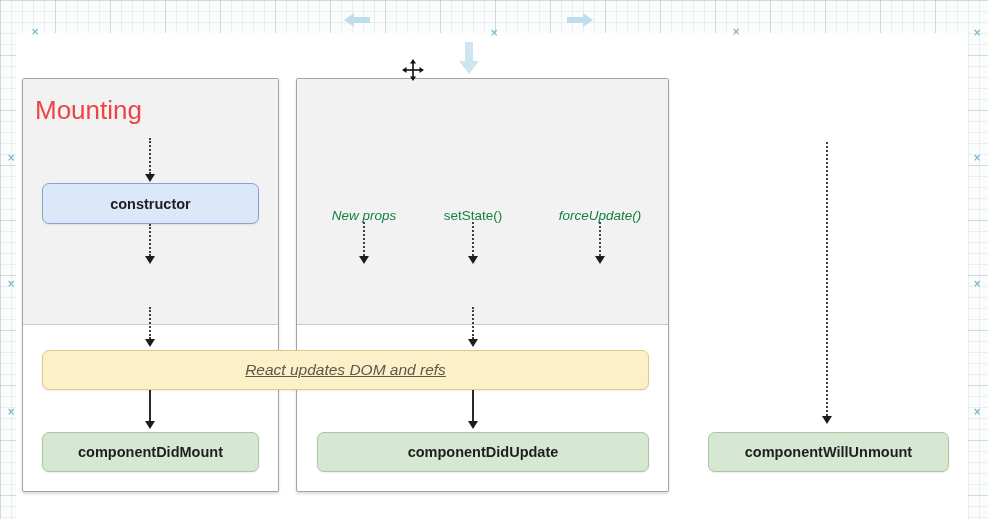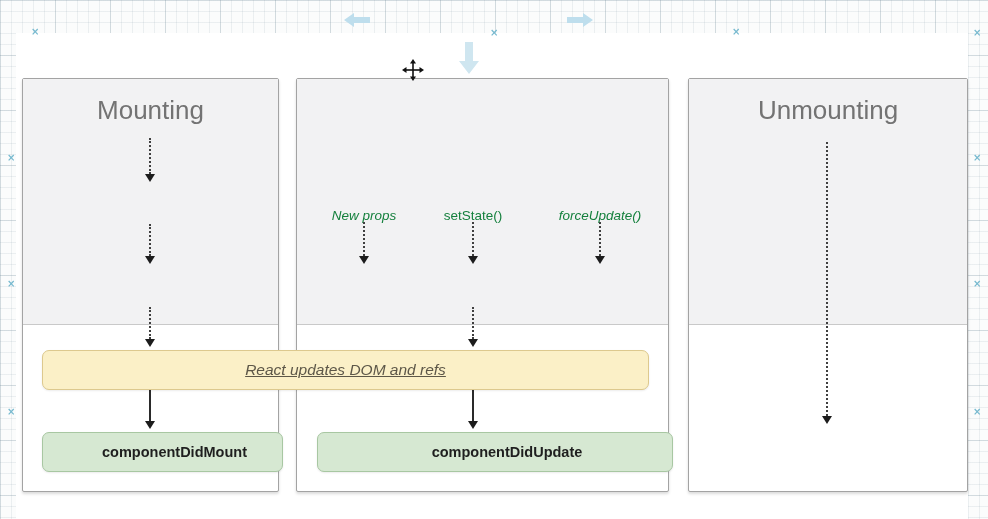--- a/index.html
+++ b/index.html
@@ -20,30 +20,30 @@
   #page-title{position:absolute;left:350px;top:5px;width:240px;text-align:center;
     font-size:21px;font-weight:700;color:#1b1b1b;letter-spacing:1px;z-index:5;}
 
   .panel{position:absolute;top:78px;height:412px;background:#ffffff;
     border:1.5px solid #a3a3a3;border-radius:2px;z-index:2;
     box-shadow:0 2px 3px rgba(0,0,0,0.14);}
   #panel-mounting{left:22px;width:255px;}
   #panel-updating{left:296px;width:371px;}
   #panel-unmounting{left:688px;width:278px;}
   .panel-top{height:245px;background:#f2f2f3;border-bottom:1px solid #c9c9c9;}
-  .panel-heading{position:absolute;top:16px;left:0;width:100%;text-align:center;
-    font-size:26px;font-weight:400;color:#737373;}
+  .panel-heading{position:absolute;top:16px;left:12px;width:100%;text-align:left;
+    font-size:26px;font-weight:400;color:#ef4444;}
 
   .node{position:absolute;display:flex;align-items:center;justify-content:center;
     border-radius:7px;font-size:14.5px;font-weight:700;color:#1f1f1f;z-index:3;
     box-shadow:0 1px 2px rgba(0,0,0,0.08);}
   .node.blue{background:#dbe8fa;border:1.5px solid #8da0c8;}
   .node.yellow{background:#fbf0c7;border:1.5px solid #ddc98e;
     font-weight:400;font-style:italic;color:#5d5748;font-size:15.5px;text-decoration:underline;}
-  .node.green{background:#d6e8d2;border:1.5px solid #a8c7a2;padding-left:24px;}
+  .node.green{background:#d6e8d2;border:1.5px solid #a8c7a2;}
   #node-constructor{left:42px;top:183px;width:215px;height:39px;}
   #node-render{left:42px;top:267px;width:605px;height:38px;}
   #node-react-updates{left:42px;top:350px;width:605px;height:38px;}
   #node-cdm{left:42px;top:432px;width:215px;height:38px;}
   #node-cdu{left:317px;top:432px;width:330px;height:38px;}
   #node-cwu{left:708px;top:432px;width:239px;height:38px;}
 
   .trigger{position:absolute;top:208px;font-size:13.5px;color:#15803d;text-align:center;z-index:3;}
   #trigger-newprops{left:314px;width:100px;font-style:italic;}
   #trigger-setstate{left:423px;width:100px;}
@@ -98,24 +98,20 @@
   <span class="xmark" style="left:7px;top:407px;">×</span>
   <span class="xmark" style="left:973px;top:407px;">×</span>
 
   <div class="panel" id="panel-mounting">
     <div class="panel-top"></div>
     <div class="panel-heading">Mounting</div>
   </div>
   <div class="panel" id="panel-updating">
     <div class="panel-top"></div>
   </div>
-  <div class="panel" id="panel-unmounting">
-    <div class="panel-top"></div>
-    <div class="panel-heading">Unmounting</div>
-  </div>
 
   <div class="trigger" id="trigger-newprops">New props</div>
   <div class="trigger" id="trigger-setstate">setState()</div>
   <div class="trigger" id="trigger-forceupdate">forceUpdate()</div>
 
   <div class="varrow dotted" style="left:149px;top:138px;height:36px;"></div>
   <div class="ahead" style="left:145px;top:174px;"></div>
 
   <div class="varrow dotted" style="left:149px;top:224px;height:32px;"></div>
   <div class="ahead" style="left:145px;top:256px;"></div>
@@ -137,16 +133,18 @@
 
   <div class="varrow dotted" style="left:826px;top:142px;height:274px;"></div>
   <div class="ahead" style="left:822px;top:416px;"></div>
 
   <div class="varrow solid" style="left:149px;top:390px;height:31px;"></div>
   <div class="ahead" style="left:145px;top:421px;"></div>
 
   <div class="varrow solid" style="left:472px;top:390px;height:31px;"></div>
   <div class="ahead" style="left:468px;top:421px;"></div>
 
+  <div class="node blue" id="node-constructor">constructor</div>
   <div class="node yellow" id="node-react-updates">React updates DOM and refs</div>
   <div class="node green" id="node-cdm">componentDidMount</div>
   <div class="node green" id="node-cdu">componentDidUpdate</div>
+  <div class="node green" id="node-cwu">componentWillUnmount</div>
 </div>
 
 </body></html>

